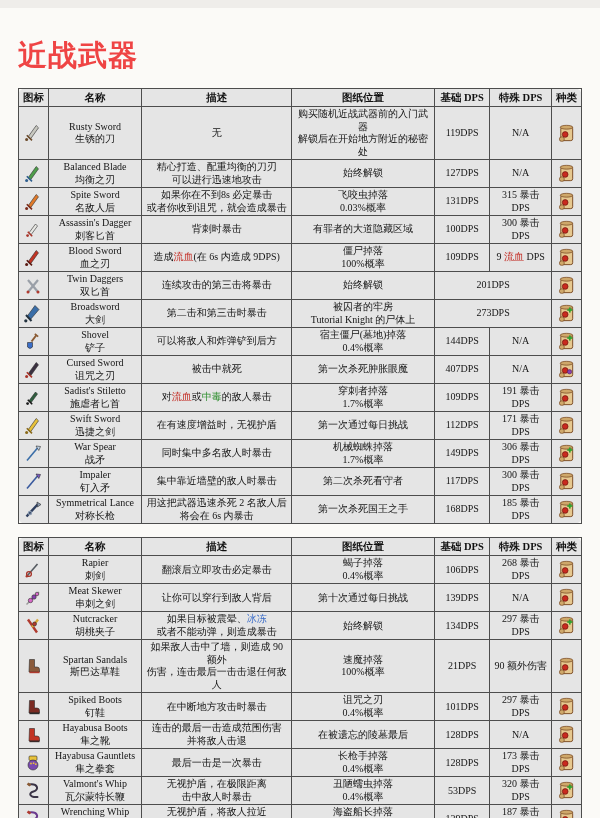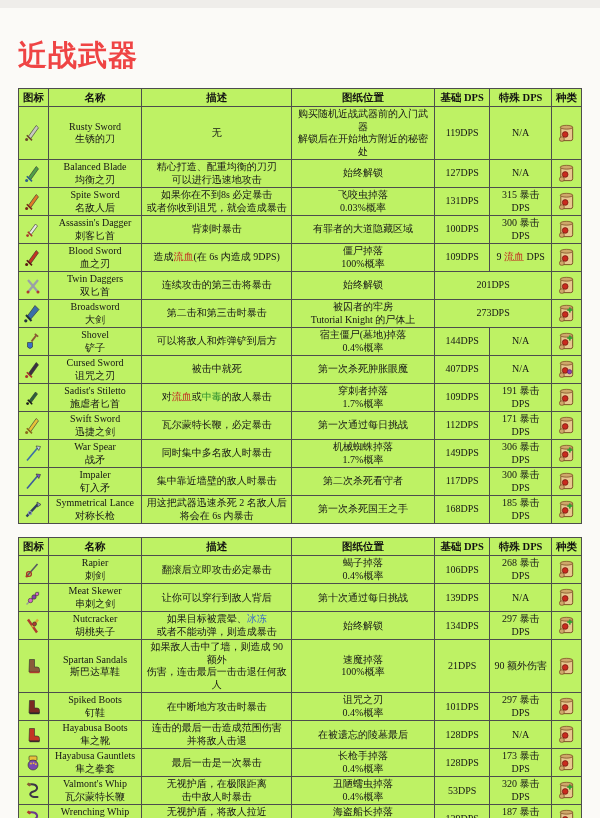--- a/index.html
+++ b/index.html
@@ -12,21 +12,21 @@
   }
   .top-band{height:8px;background:#efedea;}
   .page-title{
     font-family:Liberation Serif, serif;
     font-weight:bold;font-size:29px;letter-spacing:1px;
     margin:28px 0 12px 18px;color:#ef4444;
   }
   table.weapons{
     width:564px;margin:0 auto 13px auto;
     border-collapse:collapse;table-layout:fixed;
-    font-size:10px;background:#bef264;
+    font-size:10px;background:#e5e5e5;border-radius:8px;
   }
   table.weapons th,table.weapons td{
     border:1px solid #4d4d4d;
     text-align:center;vertical-align:middle;
     padding:1px 2px;line-height:1.25;
     overflow:hidden;
   }
   table.weapons th{
     font-weight:bold;font-size:10.5px;padding:2px 1px;color:#111;
   }
@@ -378,21 +378,21 @@
             <polygon points="13.2,2.5 15.5,4.8 7.5,16 5.2,13.7" fill="#e8c23a" stroke="#2b2b2b" stroke-width="0.6"></polygon>
             <line x1="3.8" y1="12.2" x2="9" y2="17.4" stroke="#8a6a1a" stroke-width="1.6"></line>
             <circle cx="3.6" cy="16.4" r="1.5" fill="#8a6a1a"></circle>
           </svg>
         </td>
         <td>
           <span class="name-en dline">Swift Sword</span>
           <span class="name-zh dline">迅捷之剑</span>
         </td>
         <td>
-          <span class="dline"><span>瓦尔蒙特长鞭，必定暴击</span></span>
+          <span class="dline"><span>在有速度增益时，无视护盾</span></span>
         </td>
         <td>
           <span class="dline">第一次通过每日挑战</span>
         </td>
         <td>112DPS</td>
         <td><span>171 暴击 DPS</span></td>
         <td class="icon-cell">
           <svg class="ticon" width="19" height="21" viewBox="0 0 20 22">
     <rect x="4" y="4" width="12.5" height="14.5" rx="2" fill="#e6c88f" stroke="#7a4a22" stroke-width="1"></rect>
     <ellipse cx="10" cy="4.4" rx="6.6" ry="2" fill="#cfa86a" stroke="#7a4a22" stroke-width="0.8"></ellipse>

